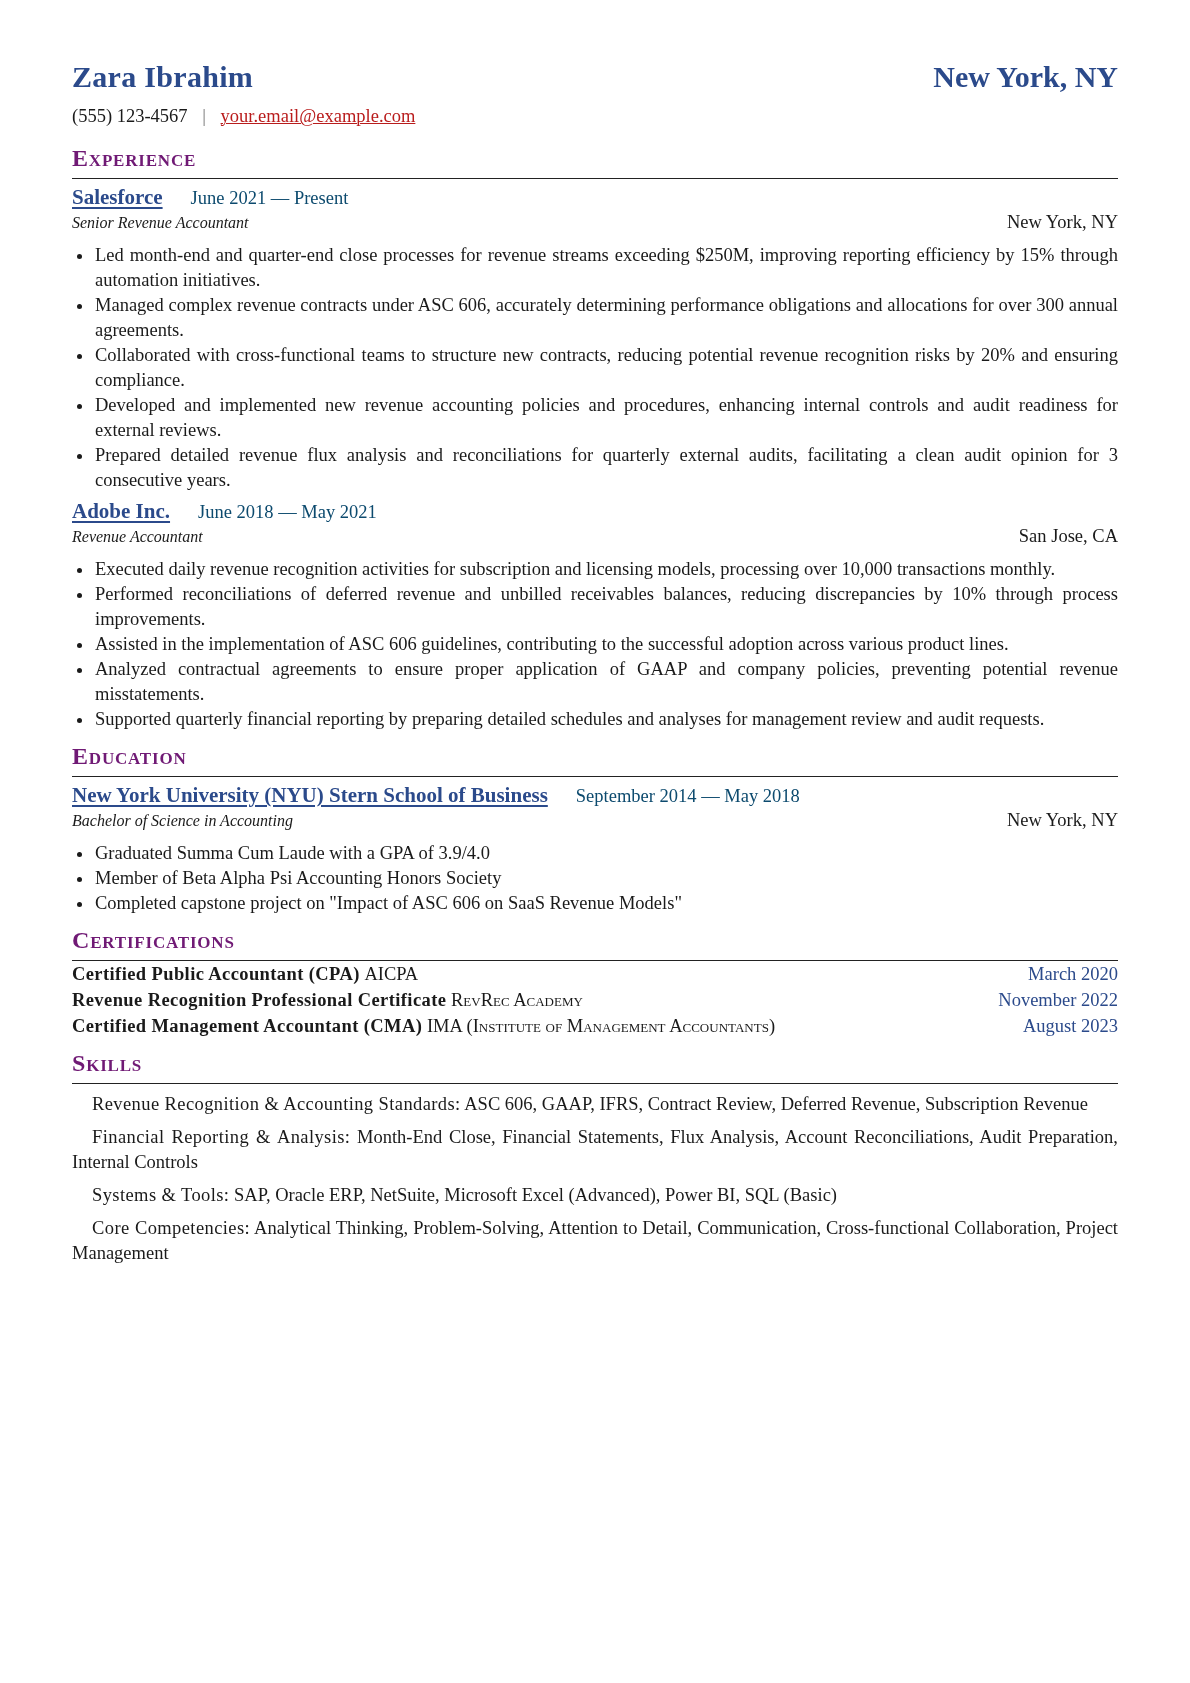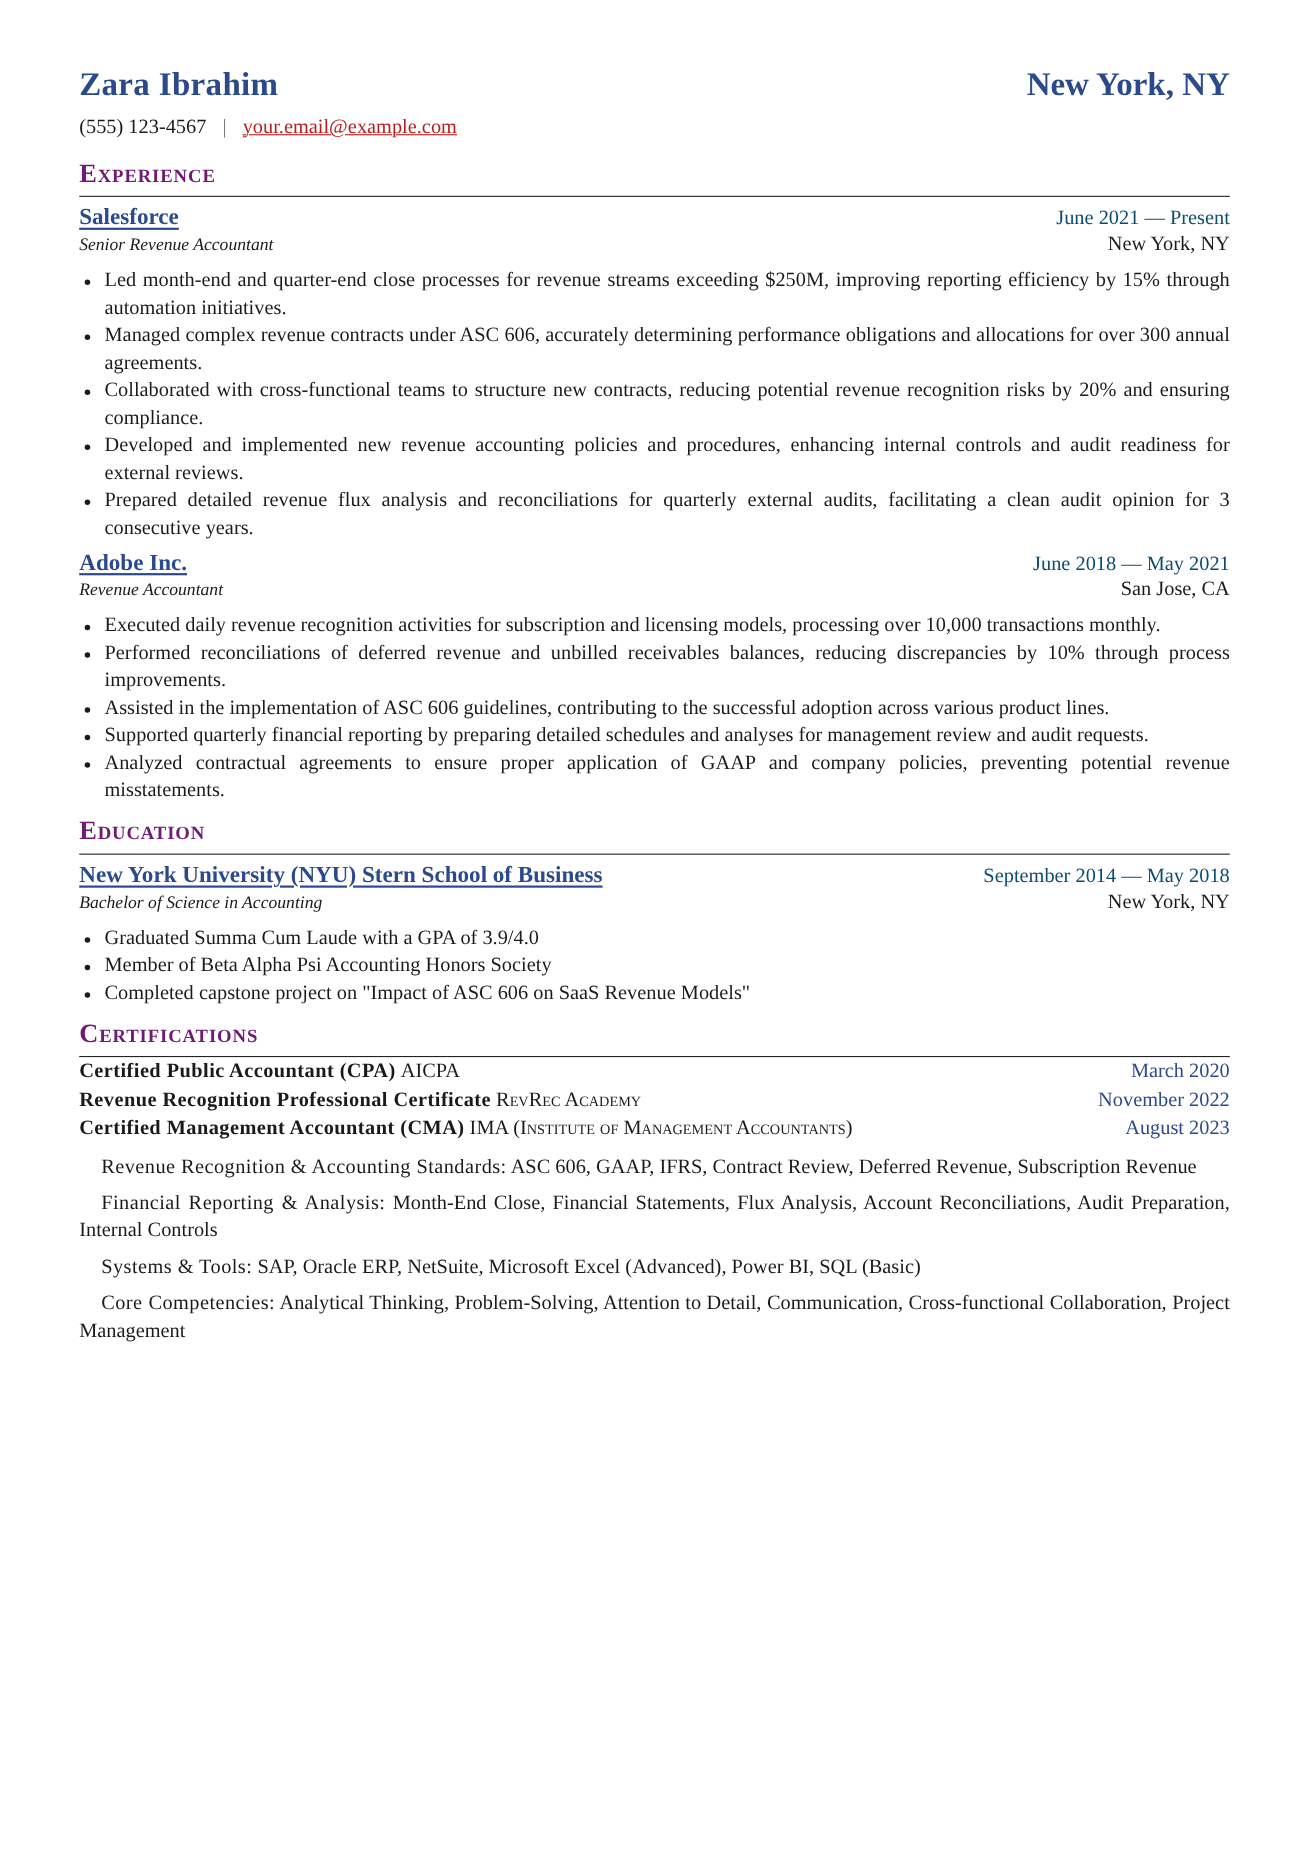--- a/index.html
+++ b/index.html
@@ -20,21 +20,21 @@
 
   
   .section { margin-top: 10px; }
   .section-title {
     font-family: "Liberation Serif", serif; font-weight: bold; font-variant: small-caps;
     font-size: 24px; color: #701a75; letter-spacing: 0.8px;
     border-bottom: 1.3px solid #222; line-height: 28px; padding-bottom: 6px;
   }
 
   
-  .entry-head { display: flex; justify-content: space-between; align-items: baseline; margin-top: 6px; gap: 28px; }
+  .entry-head { display: flex; align-items: baseline; margin-top: 6px; gap: 28px; }
   .org { font-family: "Liberation Serif", serif; font-weight: bold; font-size: 21px; color: #2b4a8b; text-decoration: underline; text-decoration-thickness: 1.5px; text-underline-offset: 3px; }
   .dates { font-family: "Liberation Serif", serif; font-size: 18.5px; color: #0c4a6e; }
   .entry-sub { display: flex; justify-content: space-between; align-items: baseline; margin-top: 2px; }
   .role { font-family: "Liberation Serif", serif; font-style: italic; font-size: 16px; }
   .place { font-family: "Liberation Serif", serif; font-size: 18.5px; }
 
   ul.bullets { list-style: none; margin: 10px 0 0 0; padding: 0; }
   ul.bullets li {
     position: relative; padding-left: 23px;
     font-family: "Liberation Serif", serif; font-size: 18.5px; line-height: 25px;
@@ -99,22 +99,22 @@
         <span class="dates">June 2018 — May 2021</span>
       </div>
       <div class="entry-sub">
         <span class="role">Revenue Accountant</span>
         <span class="place">San Jose, CA</span>
       </div>
       <ul class="bullets">
         <li>Executed daily revenue recognition activities for subscription and licensing models, processing over 10,000 transactions monthly.</li>
         <li>Performed reconciliations of deferred revenue and unbilled receivables balances, reducing discrepancies by 10% through process improvements.</li>
         <li>Assisted in the implementation of ASC 606 guidelines, contributing to the successful adoption across various product lines.</li>
+        <li>Analyzed contractual agreements to ensure proper application of GAAP and company policies, preventing potential revenue misstatements.</li>
         <li>Supported quarterly financial reporting by preparing detailed schedules and analyses for management review and audit requests.</li>
-        <li>Analyzed contractual agreements to ensure proper application of GAAP and company policies, preventing potential revenue misstatements.</li>
       </ul>
     </div>
   </div>
 
   <div class="section">
     <div class="section-title">Education</div>
     <div>
       <div class="entry-head">
         <span class="org">New York University (NYU) Stern School of Business</span>
         <span class="dates">September 2014 — May 2018</span>
@@ -150,20 +150,21 @@
     <div class="cert-row">
       <span>
         <span class="cert-name">Certified Management Accountant (CMA)</span>
         <span class="cert-issuer">IMA (Institute of Management Accountants)</span>
       </span>
       <span class="cert-date">August 2023</span>
     </div>
   </div>
 
   <div class="section">
+    <div class="section-title">Skills</div>
     <div class="skill">
       <span class="skill-label">Revenue Recognition &amp; Accounting Standards:</span>
       <span>ASC 606, GAAP, IFRS, Contract Review, Deferred Revenue, Subscription Revenue</span>
     </div>
     <div class="skill">
       <span class="skill-label">Financial Reporting &amp; Analysis:</span>
       <span>Month-End Close, Financial Statements, Flux Analysis, Account Reconciliations, Audit Preparation, Internal Controls</span>
     </div>
     <div class="skill">
       <span class="skill-label">Systems &amp; Tools:</span>

